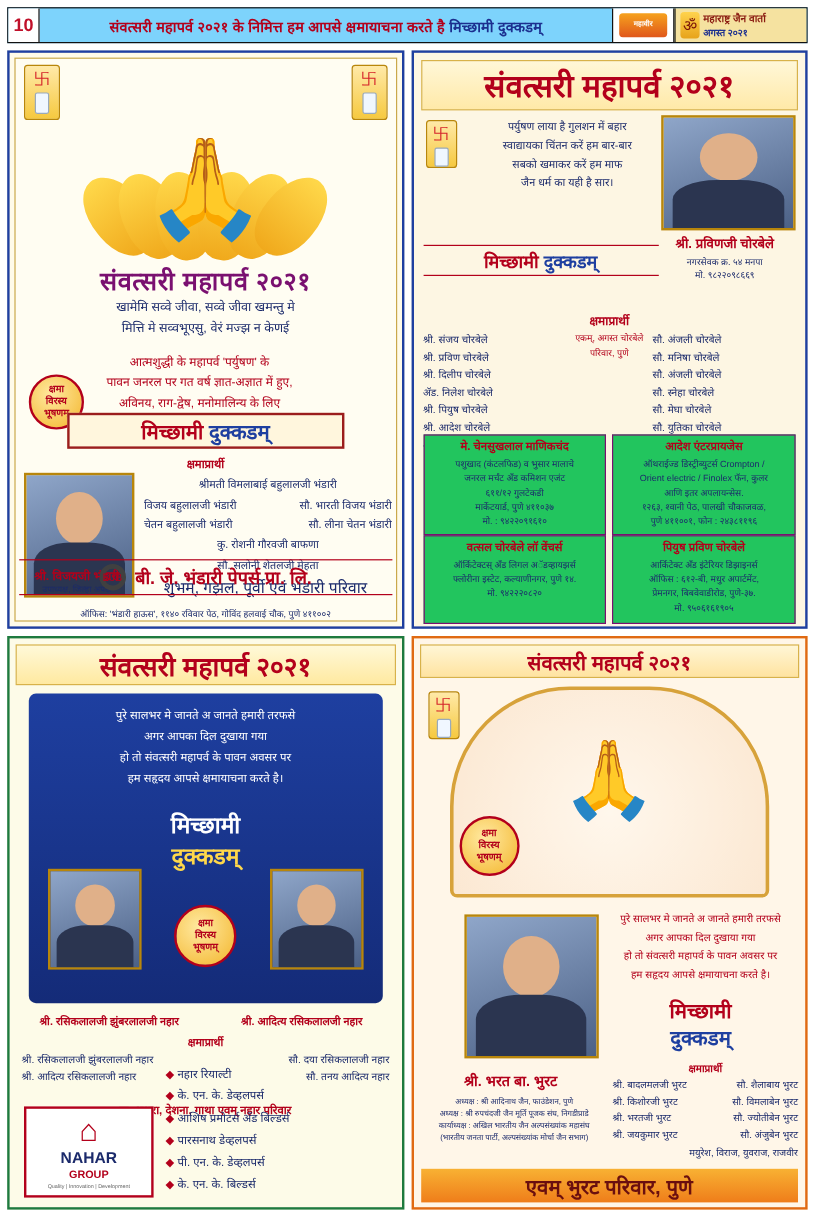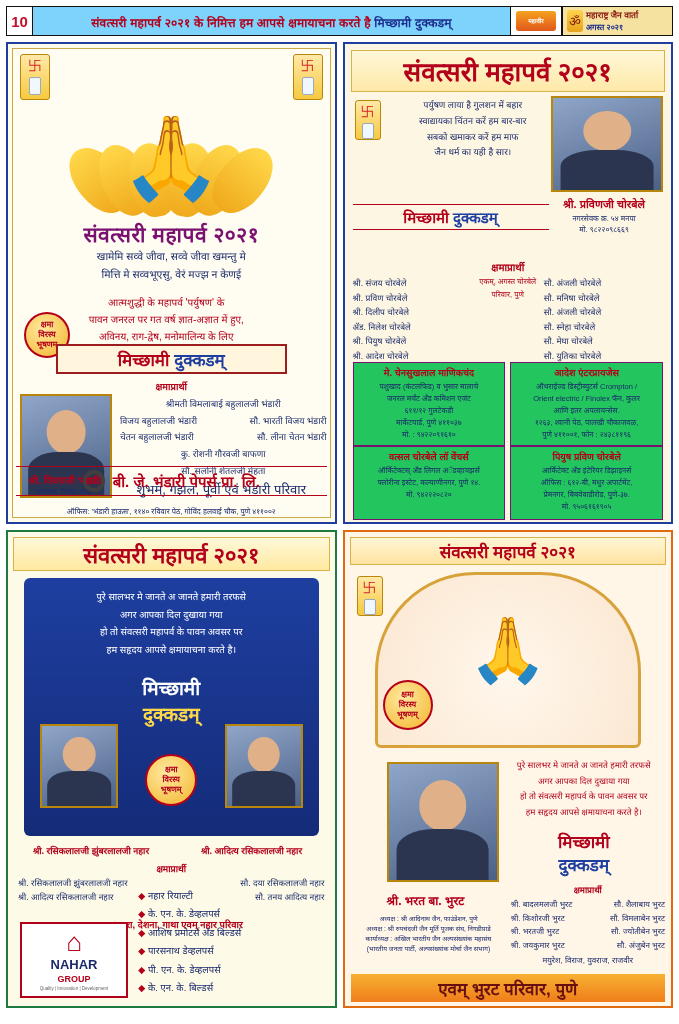--- a/index.html
+++ b/index.html
@@ -291,21 +291,21 @@
   }
   .ad4 .kt4 {
     position:absolute; top:352px; left:168px; right:8px; text-align:center;
     font-size:8.5px; color:#b3001b; font-weight:bold;
   }
   .ad4 .names4 {
     position:absolute; top:366px; left:166px; right:6px;
     font-size:8px; color:#1b2a6b; line-height:1.7;
   }
   .ad4 .names4 .r { display:flex; justify-content:space-between; gap:4px; }
-  .ad4 .names4 .c { text-align:center; margin-top:2px; }
+  .ad4 .names4 .c { text-align:right; margin-top:2px; }
   .ad4 .foot {
     position:absolute; bottom:4px; left:6px; right:6px; height:28px;
     background: linear-gradient(180deg,#f8b133,#ef7d1a);
     display:flex; align-items:center; justify-content:center;
     font-size:17px; font-weight:bold; color:#6a0f0f;
   }
 </style>
 </head>
 <body>
 

